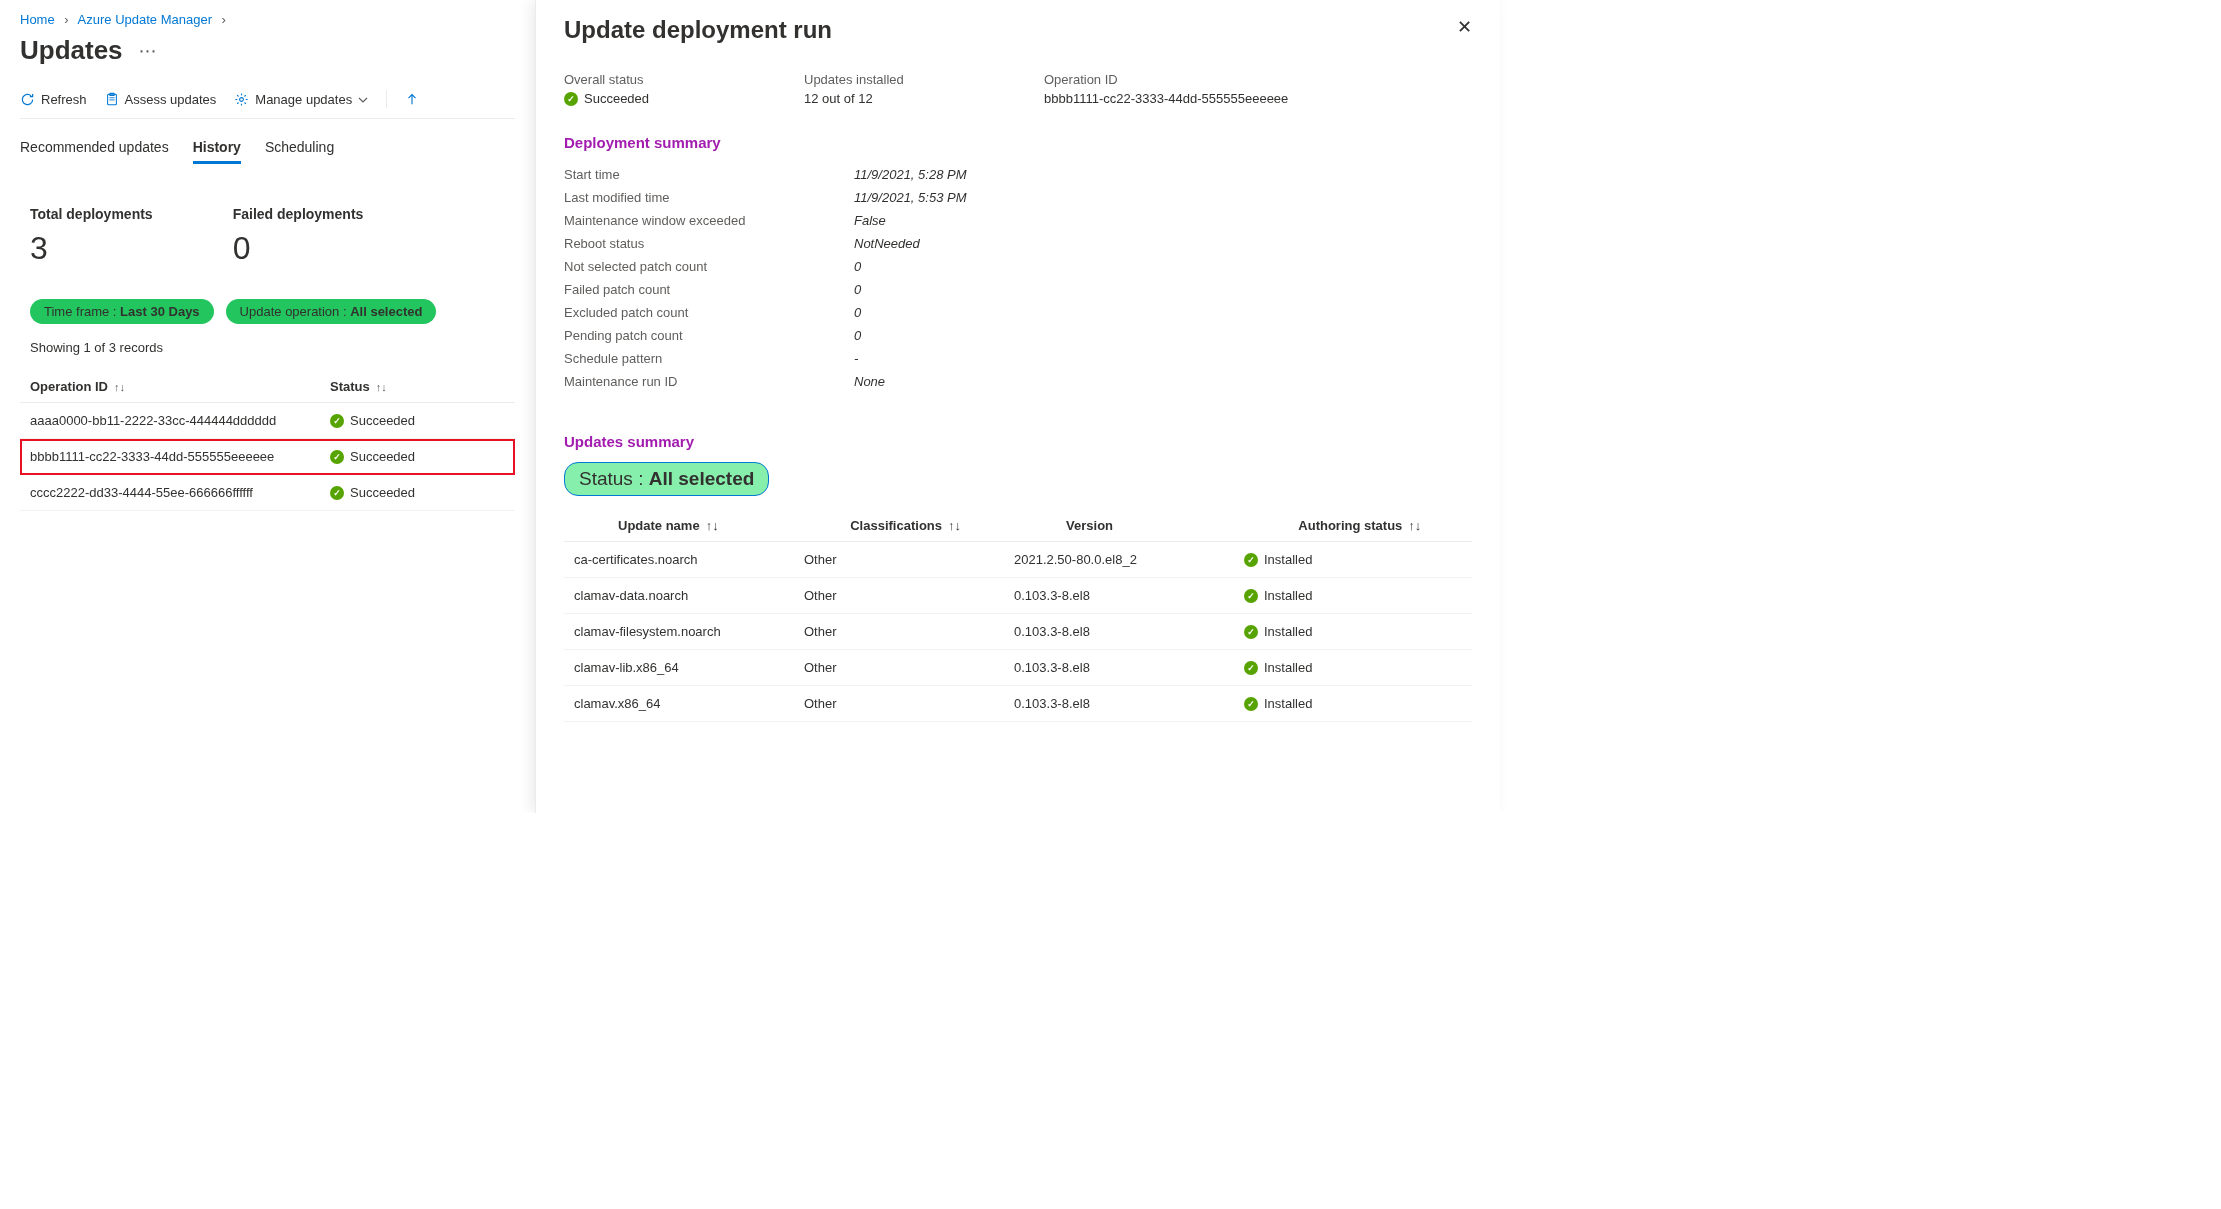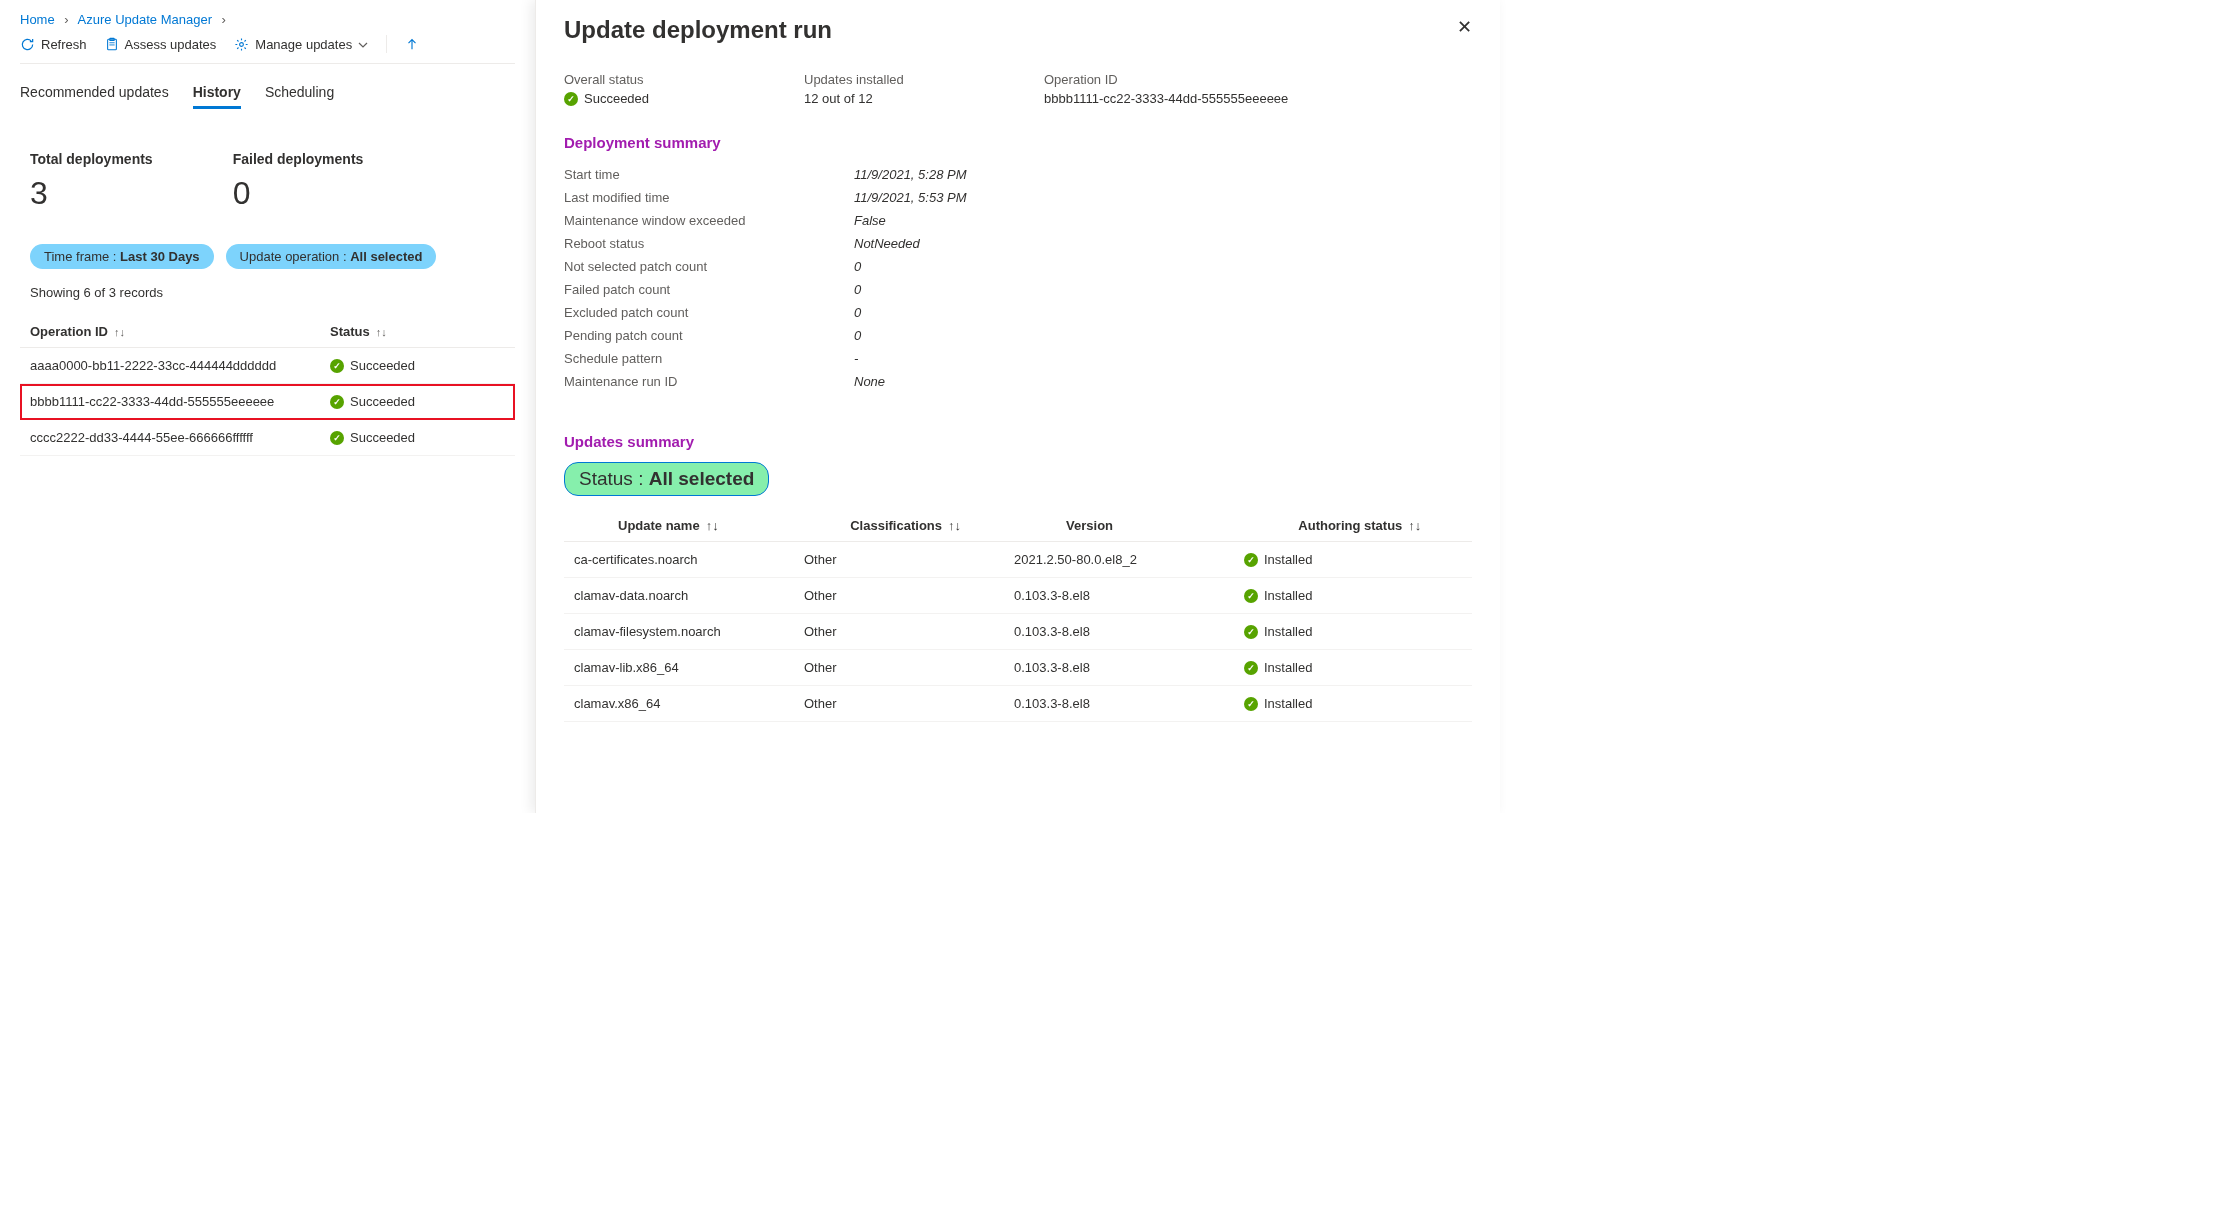--- a/index.html
+++ b/index.html
@@ -25,21 +25,21 @@
     .tabs { display: flex; gap: 24px; margin-top: 20px; margin-bottom: 24px; }
     .tab { font-size: 14px; color: #323130; cursor: pointer; padding-bottom: 6px; }
     .tab.active { font-weight: 600; border-bottom: 3px solid #0078d4; }
     
     .stats-row { display: flex; gap: 80px; margin-bottom: 32px; padding-left: 10px; margin-top: 42px; }
     .stat-block { }
     .stat-label { font-size: 14px; font-weight: 600; color: #323130; margin-bottom: 8px; }
     .stat-value { font-size: 32px; font-weight: 400; color: #323130; }
     
     .filters-row { display: flex; gap: 12px; margin-bottom: 16px; padding-left: 10px; }
-    .filter-pill { background: #7dd3fc; border-radius: 14px; padding: 5px 14px; font-size: 13px; color: #323130; cursor: pointer; }
+    .filter-pill { background: #22c55e; border-radius: 14px; padding: 5px 14px; font-size: 13px; color: #323130; cursor: pointer; }
     .filter-pill .bold { font-weight: 600; }
     
     .records-text { font-size: 13px; color: #323130; margin-bottom: 16px; padding-left: 10px; }
     
     .table { width: 100%; }
     .th-row { display: flex; padding: 8px 10px; border-bottom: 1px solid #edebe9; }
     .th { font-weight: 600; font-size: 13px; display: flex; align-items: center; gap: 6px; }
     .th .sort { color: #605e5c; font-size: 11px; }
     .td-row { display: flex; padding: 10px; border-bottom: 1px solid #f3f2f1; align-items: center; }
     .col-op { width: 300px; }
@@ -86,20 +86,24 @@
 
 <div class="viewport">
   <div class="main-content">
     <div class="breadcrumb">
       <a href="#">Home</a>
       <span class="sep">›</span>
       <a href="#">Azure Update Manager</a>
       <span class="sep">›</span>
     </div>
 
+    <div class="page-title-row">
+      <h1 class="page-title">Updates</h1>
+      <span class="more-icon">⋯</span>
+    </div>
 
     <div class="toolbar">
       <div class="toolbar-btn">
         <span class="icon">
           <svg width="15" height="15" viewBox="0 0 16 16">
               <path fill="none" stroke="#0078d4" stroke-width="1.3" d="M13.5 8a5.5 5.5 0 1 1-1.6-3.9M13.5 2v3h-3"></path>
             </svg>
         </span>
         <span>Refresh</span>
       </div>
@@ -157,21 +161,21 @@
 
     <div class="filters-row">
       <div class="filter-pill">
         <span>Time frame : </span><span class="bold">Last 30 Days</span>
       </div>
       <div class="filter-pill">
         <span>Update operation : </span><span class="bold">All selected</span>
       </div>
     </div>
 
-    <div class="records-text">Showing 6 of 3 records</div>
+    <div class="records-text">Showing 1 of 3 records</div>
 
     <div class="table">
       <div class="th-row">
         <div class="th col-op">
           <span>Operation ID</span>
           <span class="sort">↑↓</span>
         </div>
         <div class="th col-status">
           <span>Status</span>
           <span class="sort">↑↓</span>

